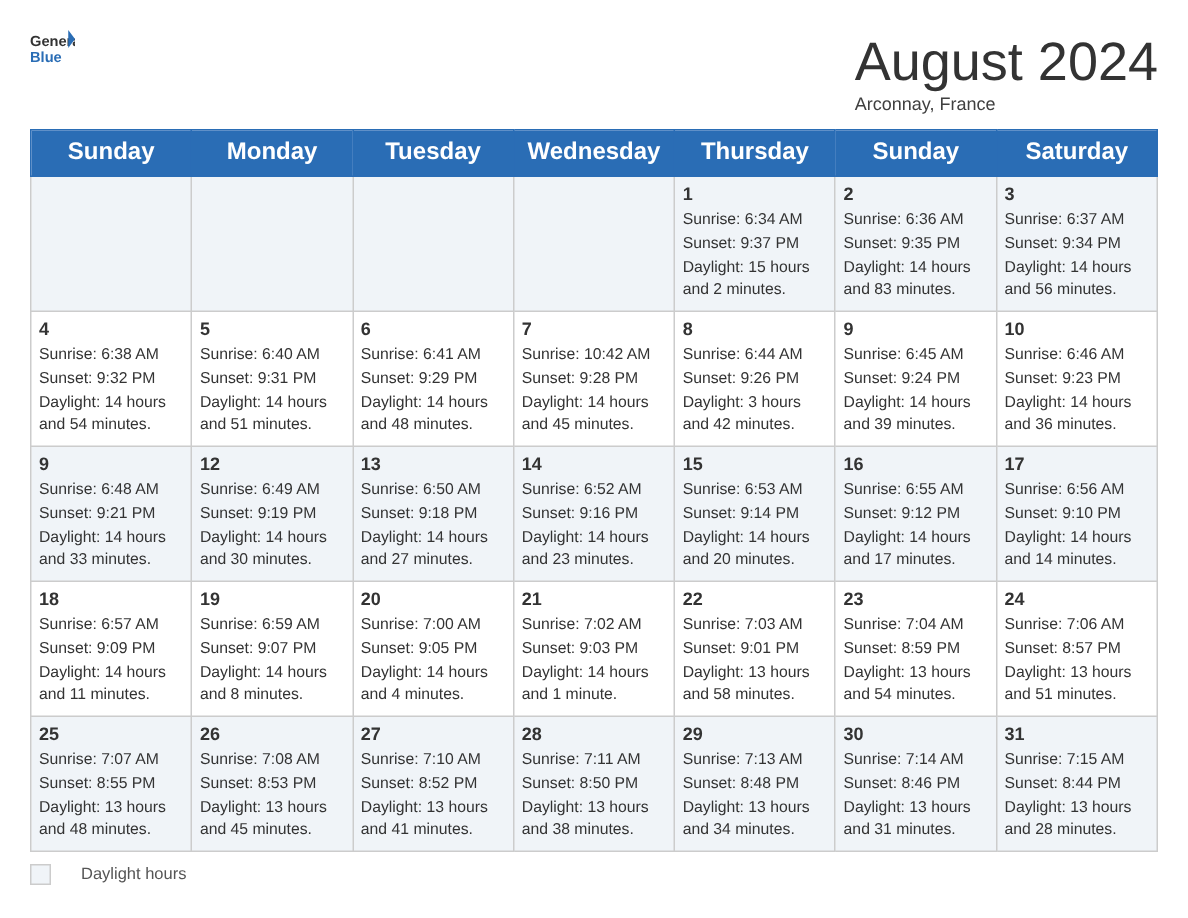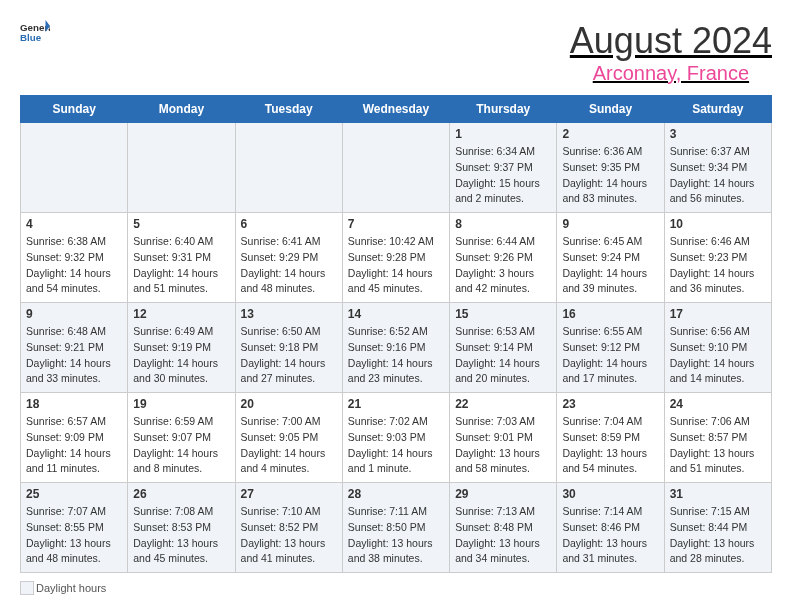--- a/index.html
+++ b/index.html
@@ -19,43 +19,42 @@
     .logo {
       display: flex;
       align-items: center;
       gap: 4px;
     }
     .logo-icon {
       width: 30px;
       height: 24px;
     }
     .title-area {
-      text-align: center;
-      text-decoration: underline;
+      text-align: left;
     }
     .month-title {
       font-size: 36px;
       font-weight: normal;
       color: #333;
     }
     .location-title {
-      font-size: 20px;
-      color: #ec4899;
+      font-size: 12px;
+      color: #404040;
     }
     table {
       width: 100%;
       border-collapse: collapse;
       table-layout: fixed;
     }
     thead tr th {
       background-color: #2a6db5;
       color: #fff;
       text-align: center;
       padding: 6px 4px;
-      font-size: 12px;
+      font-size: 16px;
       font-weight: bold;
       border: 1px solid #2a6db5;
     }
     tbody tr td {
       border: 1px solid #ccc;
       vertical-align: top;
       padding: 4px 5px;
       font-size: 10.5px;
       color: #333;
       height: 90px;
@@ -77,21 +76,21 @@
     }
     .empty-cell {
       background-color: #f0f4f8;
     }
     .footer-note {
       margin-top: 8px;
       font-size: 11px;
       color: #555;
       display: flex;
       align-items: center;
-      gap: 2px;
+      gap: 20px;
     }
     .daylight-box {
       width: 14px;
       height: 14px;
       background: #f0f4f8;
       border: 1px solid #ccc;
       display: inline-block;
     }
   </style>
 </head>

